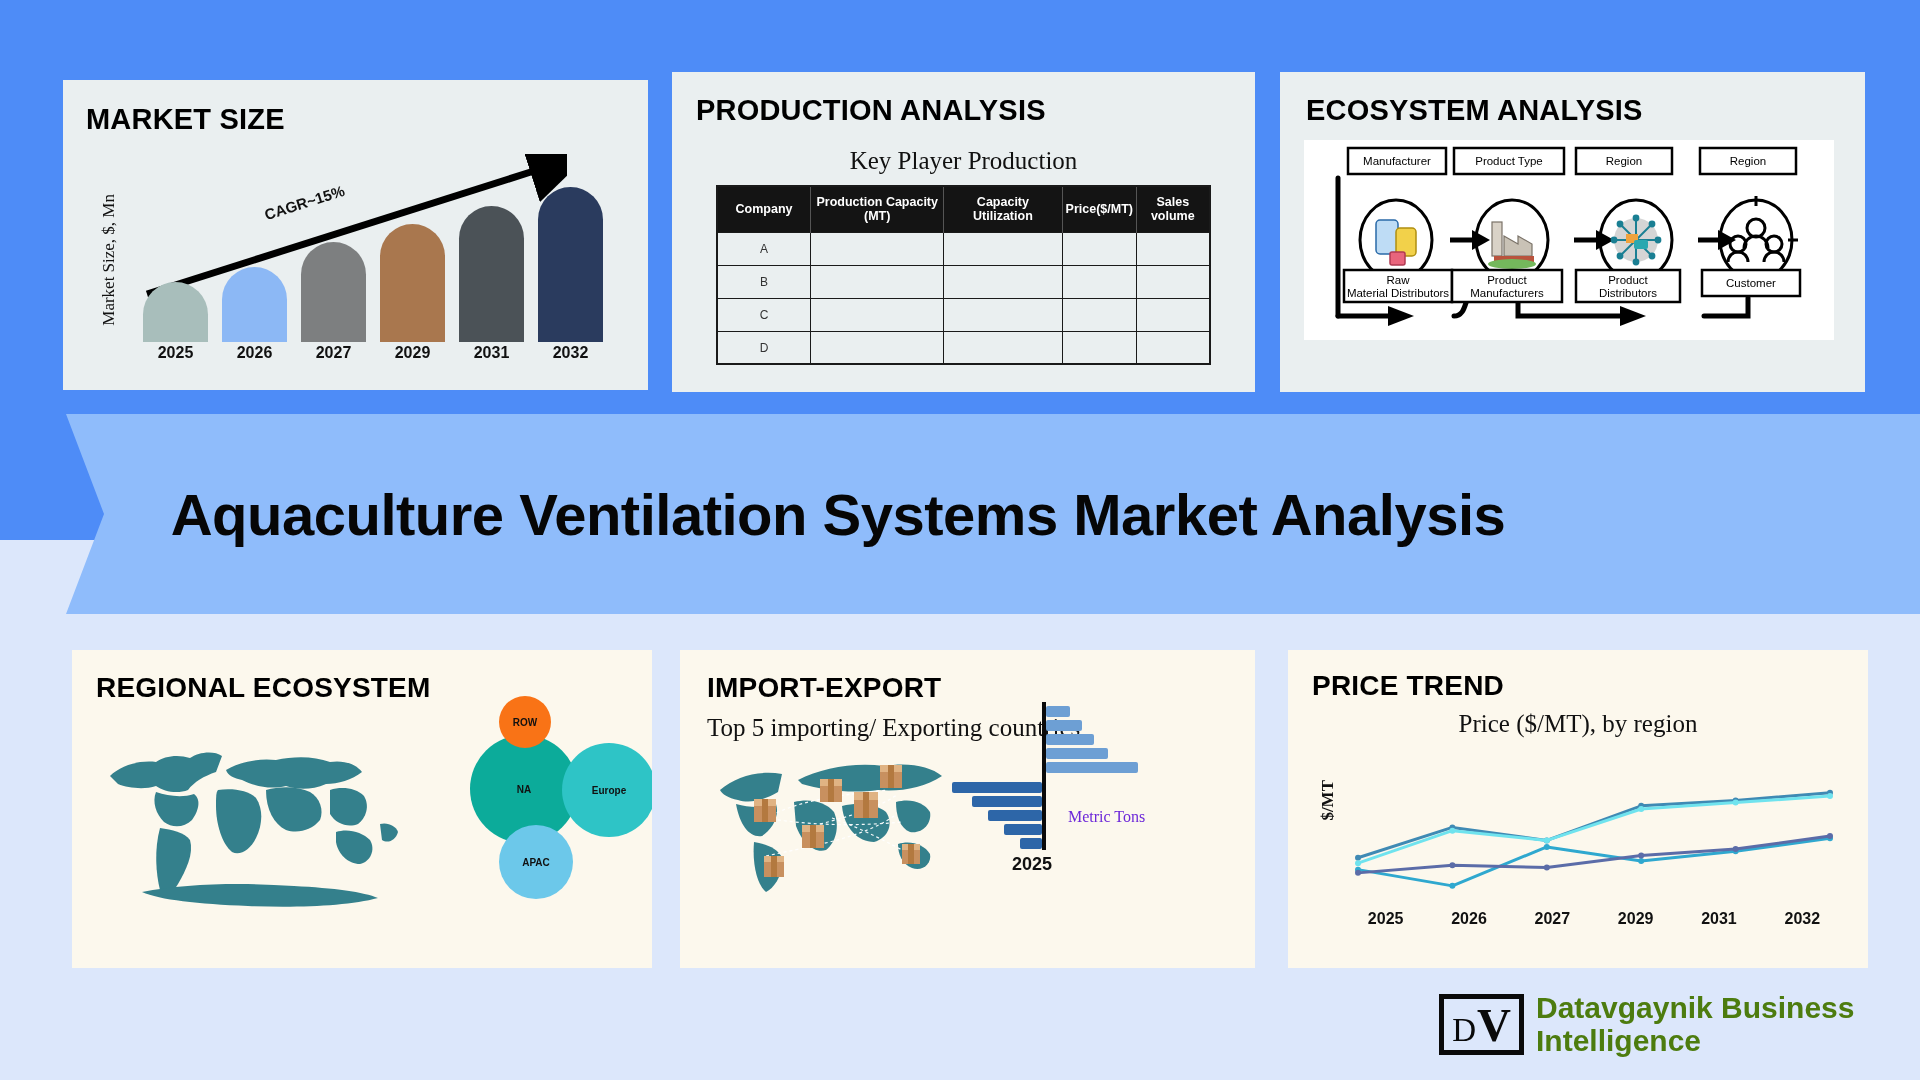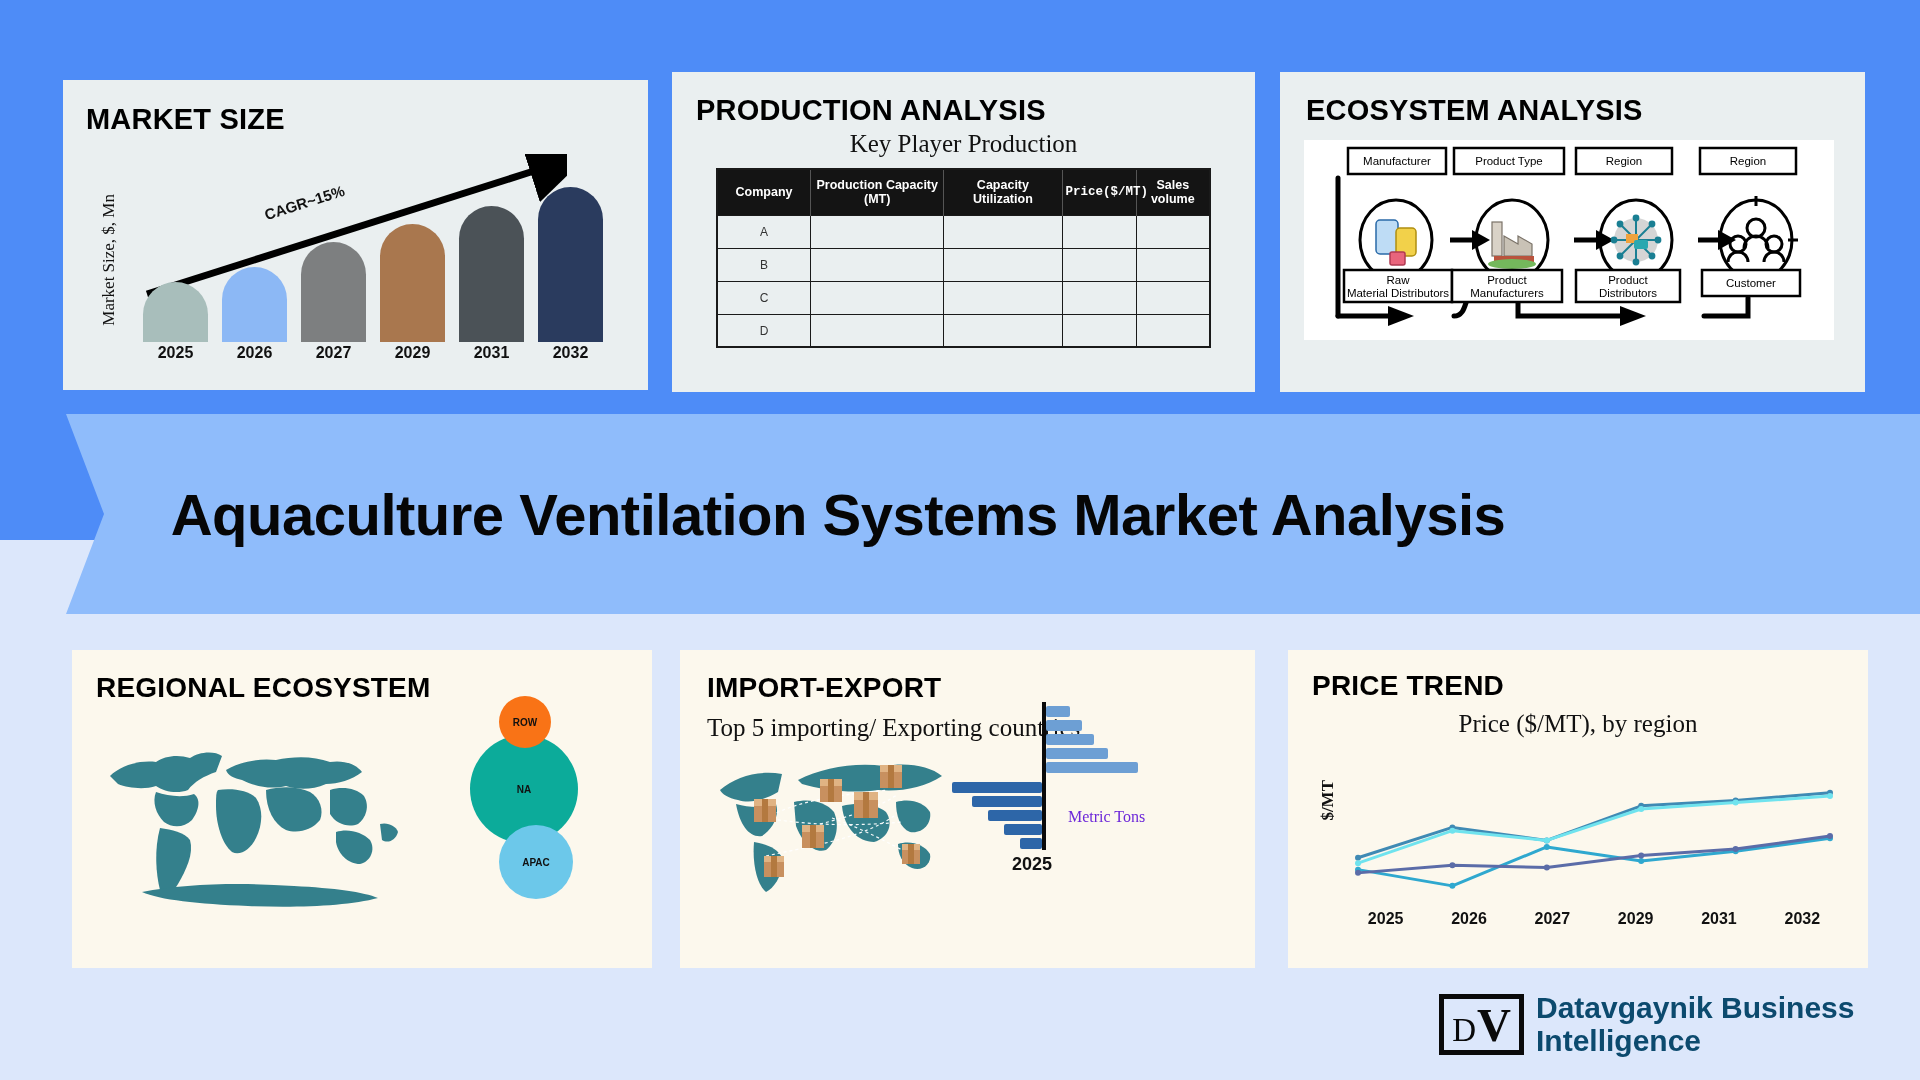--- a/index.html
+++ b/index.html
@@ -180,21 +180,21 @@
   .logo-mark {
     border: 5px solid #0a0a0a;
     padding: 2px 8px 0 8px;
     font-family: "Liberation Serif", serif;
     font-size: 42px; line-height: 1.05; color: #0a0a0a;
     display: flex; align-items: baseline;
   }
   .logo-mark .d { font-size: 33px; }
   .logo-mark .v { font-size: 47px; font-weight: bold; margin-left: 1px; }
   .logo-text {
-    font-size: 30px; font-weight: bold; color: #0c4a6e;
+    font-size: 30px; font-weight: bold; color: #4d7c0f;
     line-height: 1.12; max-width: 330px;
   }
 </style>
 </head>
 <body>
 
 <div class="bg-top"></div>
 <div class="bg-bottom"></div>
 
 <div class="card" id="card-market">
@@ -227,29 +227,29 @@
         <div class="ms-year">2027</div>
         <div class="ms-year">2029</div>
         <div class="ms-year">2031</div>
         <div class="ms-year">2032</div>
       </div>
   </div>
 </div>
 
 <div class="card" id="card-prod">
   <div class="card-title">PRODUCTION ANALYSIS</div>
-  <div class="card-sub" style="margin-top:3px;">Key Player Production</div>
+  <div class="card-sub" style="margin-top:20px;">Key Player Production</div>
 
   <table class="ptable">
     <thead>
         <tr>
           <th style="width: 19%;">Company</th>
           <th style="width: 27%;">Production Capacity (MT)</th>
           <th style="width: 24%;">Capacity Utilization</th>
-          <th style="width: 15%; font-family: Liberation Mono, monospace;">Price($/MT)</th>
+          <th style="width: 15%;">Price($/MT)</th>
           <th style="width: 15%;">Sales volume</th>
         </tr>
       </thead>
     <tbody>
         <tr>
           <td>A</td>
           <td></td>
           <td></td>
           <td></td>
           <td></td>
@@ -410,20 +410,21 @@
                C176,96 168,82 168,62 z"></path>
       <path d="M232,62 C244,58 258,60 266,68 C272,78 268,90 260,96 C250,100 238,96 232,86 z"></path>
       <path d="M238,104 C250,100 264,104 272,112 C278,122 272,134 262,136 C250,136 240,126 238,114 z"></path>
       <path d="M282,96 C290,94 298,98 300,104 C298,112 290,116 284,112 z"></path>
       <path d="M44,164 C86,156 140,154 196,158 C236,160 266,164 280,170 C250,178 200,180 150,178
                C100,176 62,172 44,164 z"></path>
     </g>
   </svg>
 
   <div class="bubble b-na">NA</div>
+  <div class="bubble b-europe">Europe</div>
   <div class="bubble b-apac">APAC</div>
   <div class="bubble b-row">ROW</div>
 </div>
 
 <div class="card card-cream" id="card-ie">
   <div class="card-title">IMPORT-EXPORT</div>
   <div class="card-sub ie-sub">Top 5 importing/ Exporting countries</div>
 
   <svg style="position:absolute;left:22px;top:96px;" width="262" height="150" viewBox="0 0 262 150">
     <g fill="#34808c">

